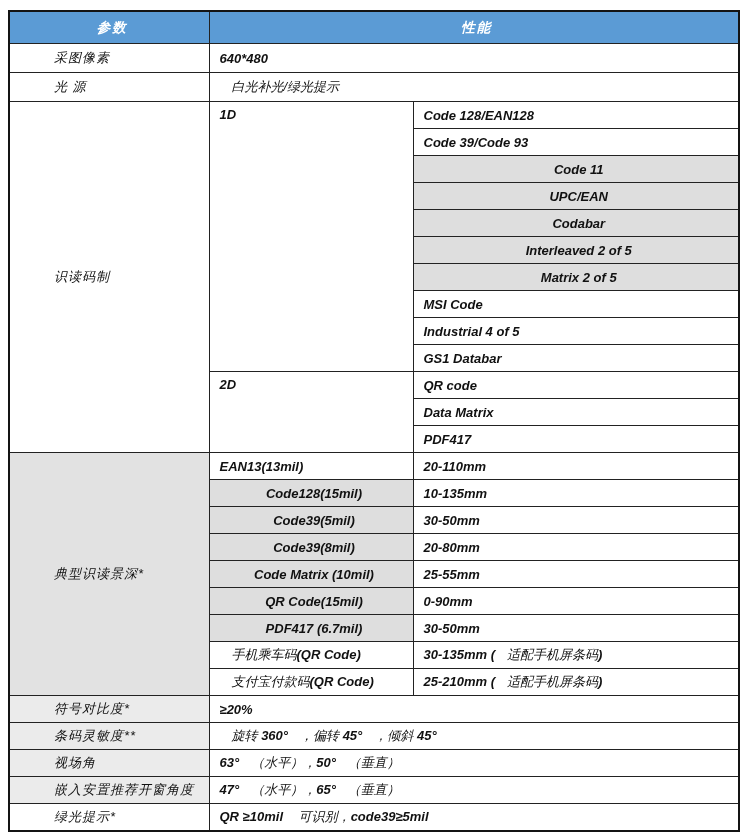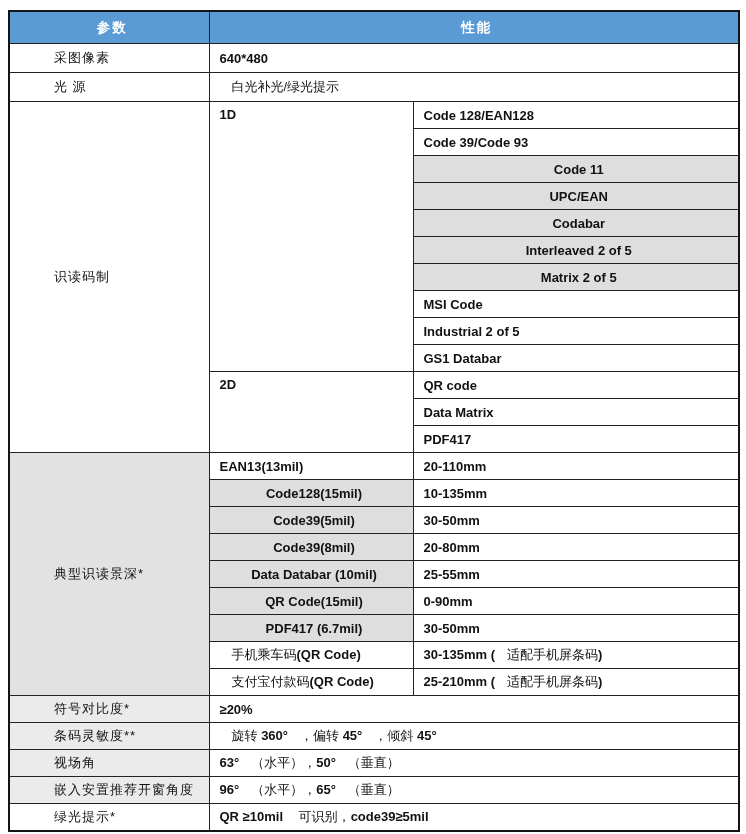--- a/index.html
+++ b/index.html
@@ -23,20 +23,21 @@
   th, td {
     border: 1px solid #222222;
     padding: 0 4px 0 10px;
     font-size: 13px;
     height: 26px;
     vertical-align: middle;
     text-align: left;
     color: #111111;
     overflow: hidden;
     white-space: nowrap;
+    font-style: italic;
   }
   thead th {
     background: var(--header-bg, #5B9BD5);
     color: var(--header-text, #ffffff);
     font-weight: bold;
     text-align: center;
     height: 31px;
     font-size: 13.5px;
     letter-spacing: 2px;
   }
@@ -97,21 +98,21 @@
       <tr>
         <td class="bold-cell bg-gray">Interleaved 2 of 5</td>
       </tr>
       <tr>
         <td class="bold-cell bg-gray">Matrix 2 of 5</td>
       </tr>
       <tr>
         <td class="bold-cell">MSI Code</td>
       </tr>
       <tr>
-        <td class="bold-cell">Industrial 2 of 5</td>
+        <td class="bold-cell">Industrial 4 of 5</td>
       </tr>
       <tr>
         <td class="bold-cell">GS1 Databar</td>
       </tr>
       <tr>
         <td class="type-cell" rowspan="3">2D</td>
         <td class="bold-cell">QR code</td>
       </tr>
       <tr>
         <td class="bold-cell">Data Matrix</td>
@@ -130,21 +131,21 @@
       </tr>
       <tr>
         <td class="name-cell bg-gray"><span class="seg-b">Code39(5mil)</span></td>
         <td class="value-cell"><span class="seg-b">30-50mm</span></td>
       </tr>
       <tr>
         <td class="name-cell bg-gray"><span class="seg-b">Code39(8mil)</span></td>
         <td class="value-cell"><span class="seg-b">20-80mm</span></td>
       </tr>
       <tr>
-        <td class="name-cell bg-gray"><span class="seg-b">Data Databar (10mil)</span></td>
+        <td class="name-cell bg-gray"><span class="seg-b">Code Matrix (10mil)</span></td>
         <td class="value-cell"><span class="seg-b">25-55mm</span></td>
       </tr>
       <tr>
         <td class="name-cell bg-gray"><span class="seg-b">QR Code(15mil)</span></td>
         <td class="value-cell"><span class="seg-b">0-90mm</span></td>
       </tr>
       <tr>
         <td class="name-cell bg-gray"><span class="seg-b">PDF417 (6.7mil)</span></td>
         <td class="value-cell"><span class="seg-b">30-50mm</span></td>
       </tr>
@@ -163,20 +164,20 @@
       <tr>
         <td class="label-cell bg-gray3">条码灵敏度**</td>
         <td class="value-cell" colspan="2"><span class="seg-r">旋转 </span><span class="seg-b">360°</span><span class="seg-r">，偏转 </span><span class="seg-b">45°</span><span class="seg-r">，倾斜 </span><span class="seg-b">45°</span></td>
       </tr>
       <tr>
         <td class="label-cell bg-gray3">视场角</td>
         <td class="value-cell" colspan="2"><span class="seg-b">63°</span><span class="seg-r">（水平），</span><span class="seg-b">50°</span><span class="seg-r">（垂直）</span></td>
       </tr>
       <tr>
         <td class="label-cell bg-gray3">嵌入安置推荐开窗角度</td>
-        <td class="value-cell" colspan="2"><span class="seg-b">96°</span><span class="seg-r">（水平），</span><span class="seg-b">65°</span><span class="seg-r">（垂直）</span></td>
+        <td class="value-cell" colspan="2"><span class="seg-b">47°</span><span class="seg-r">（水平），</span><span class="seg-b">65°</span><span class="seg-r">（垂直）</span></td>
       </tr>
       <tr>
         <td class="label-cell">绿光提示*</td>
         <td class="value-cell" colspan="2"><span class="seg-b">QR ≥10mil</span><span class="seg-r"> 可识别，</span><span class="seg-b">code39≥5mil</span></td>
       </tr>
     </tbody>
 </table>
 
 </body></html>

